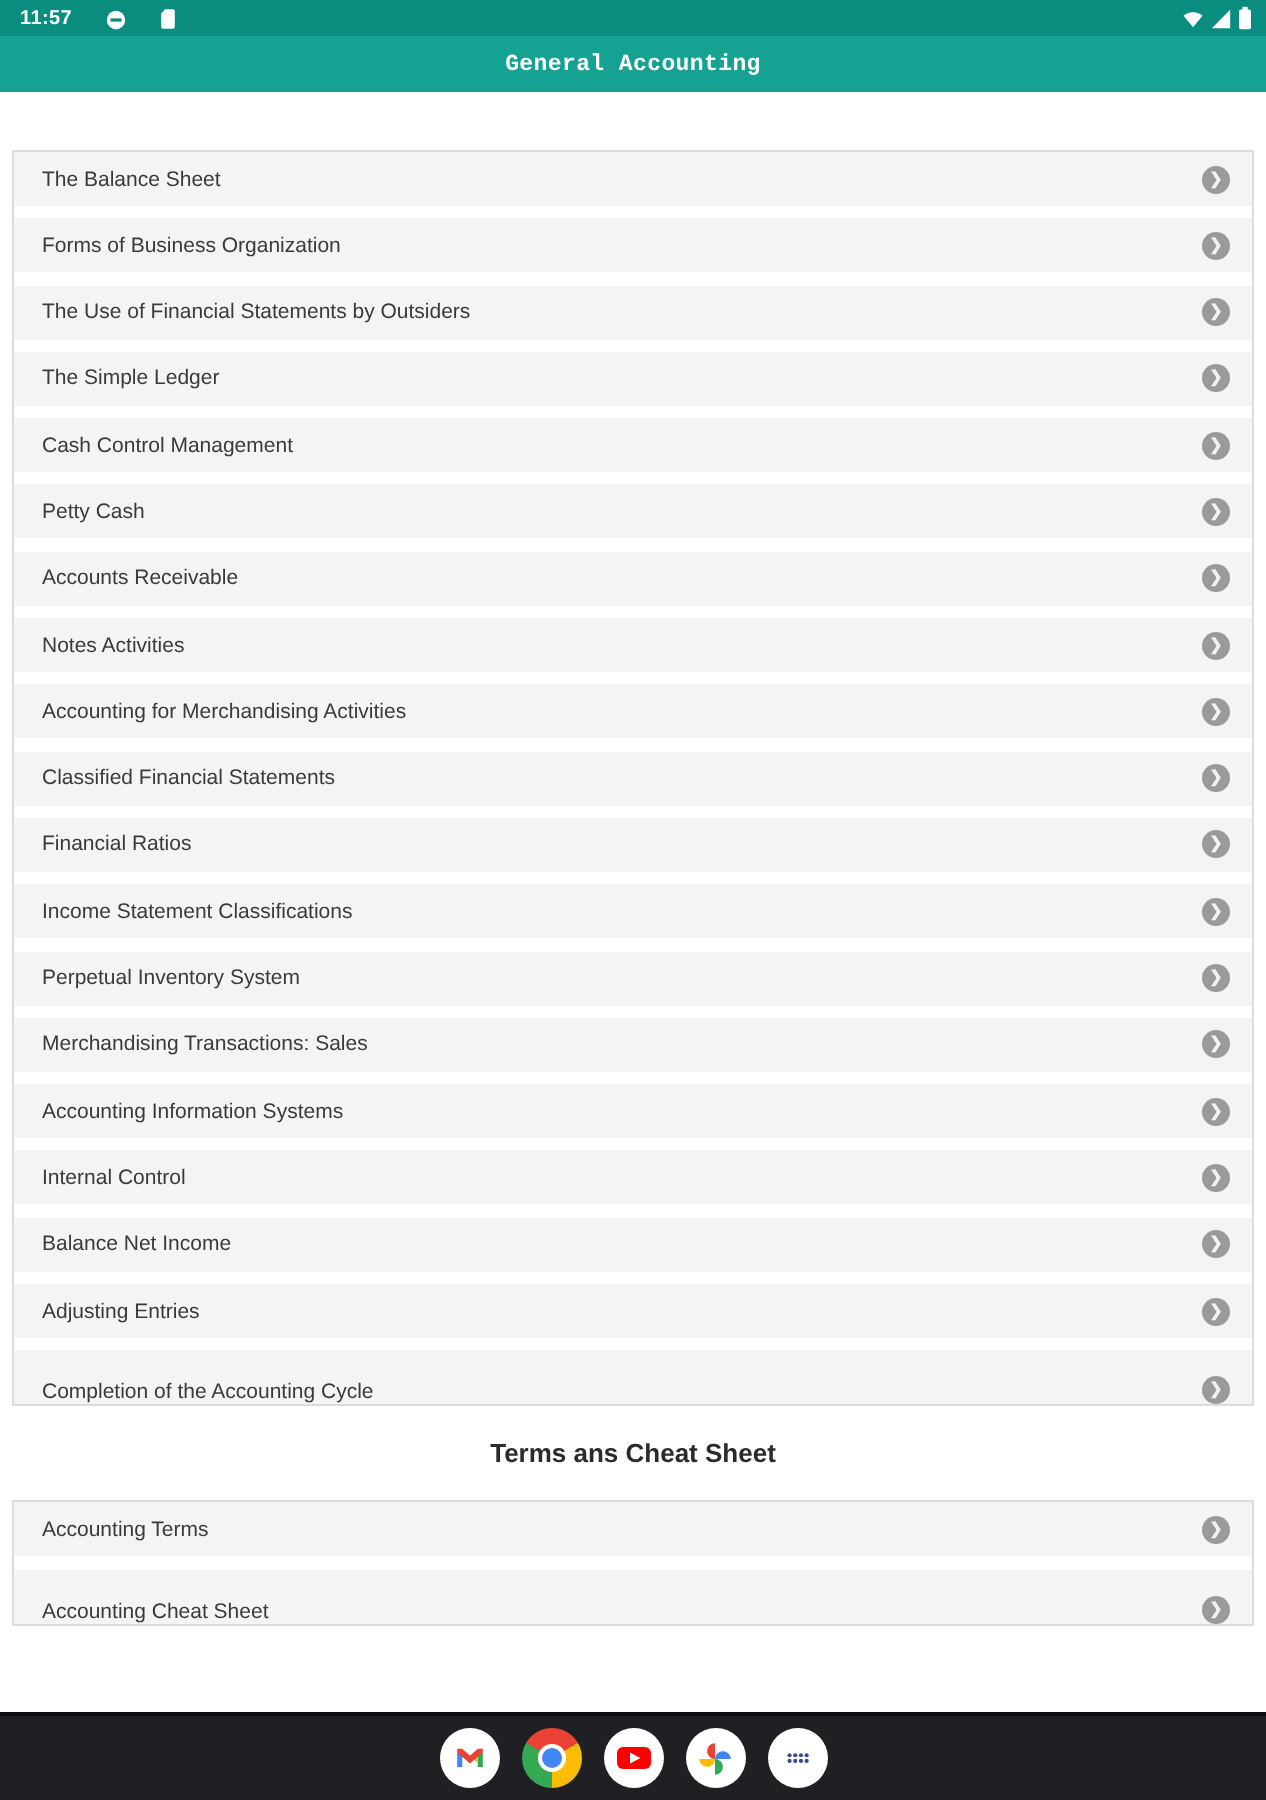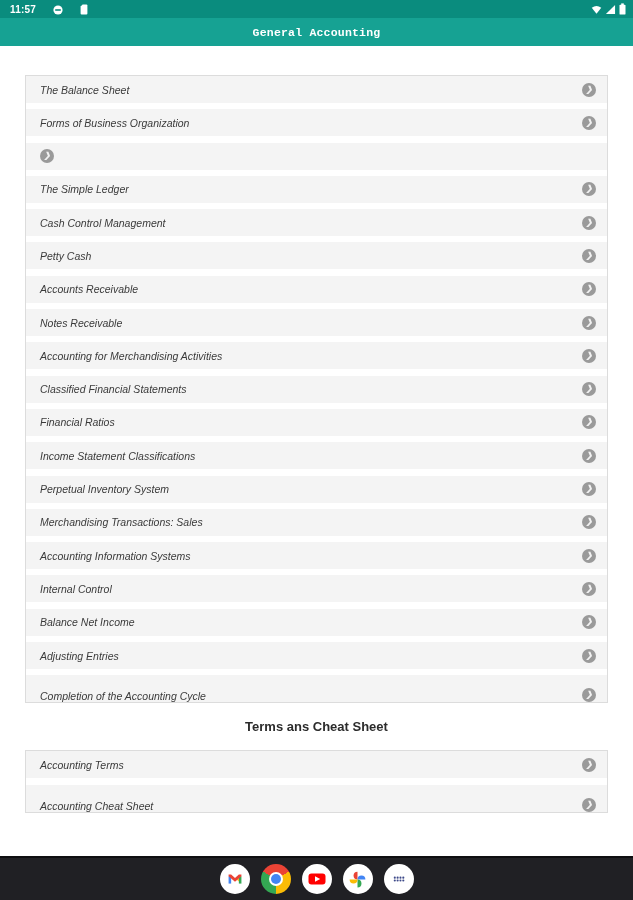--- a/index.html
+++ b/index.html
@@ -19,21 +19,21 @@
   .sb-time{color:#fff;font-size:10px;font-weight:bold;letter-spacing:.2px;}
   .sb-right{display:flex;align-items:center;gap:3px;}
   .sb-ic{display:flex;align-items:center;}
 
   
   .app-bar{height:28px;background:#16a293;display:flex;align-items:center;justify-content:center;font-family:Liberation Mono, monospace;}
   .app-title{color:#fff;font-size:11.5px;font-weight:bold;letter-spacing:.2px;}
 
   
   .content{padding-top:29px;}
-  .card{margin:0 25px;border:1px solid #dcdcdc;background:#fff;font-style:italic;}
+  .card{margin:0 6px;border:1px solid #dcdcdc;background:#fff;}
   .row{
     height:27px;background:#f4f4f4;display:flex;align-items:center;
     justify-content:space-between;padding:0 11px 0 14px;margin-bottom:6.3px;cursor:pointer;
   }
   .row:last-child{margin-bottom:0;align-items:flex-end;}
   .row-label{font-size:10.5px;color:#3a3a3a;}
   .chev{
     width:14px;height:14px;border-radius:50%;background:#9a9a9a;flex:0 0 auto;
     color:#f2f2f2;display:flex;align-items:center;justify-content:center;
     font-size:8px;font-weight:bold;line-height:1;
@@ -114,40 +114,41 @@
     <div class="card">
       <div class="row">
           <span class="row-label">The Balance Sheet</span>
           <span class="chev">❯</span>
         </div>
       <div class="row">
           <span class="row-label">Forms of Business Organization</span>
           <span class="chev">❯</span>
         </div>
       <div class="row">
+          <span class="row-label">The Use of Financial Statements by Outsiders</span>
           <span class="chev">❯</span>
         </div>
       <div class="row">
           <span class="row-label">The Simple Ledger</span>
           <span class="chev">❯</span>
         </div>
       <div class="row">
           <span class="row-label">Cash Control Management</span>
           <span class="chev">❯</span>
         </div>
       <div class="row">
           <span class="row-label">Petty Cash</span>
           <span class="chev">❯</span>
         </div>
       <div class="row">
           <span class="row-label">Accounts Receivable</span>
           <span class="chev">❯</span>
         </div>
       <div class="row">
-          <span class="row-label">Notes Receivable</span>
+          <span class="row-label">Notes Activities</span>
           <span class="chev">❯</span>
         </div>
       <div class="row">
           <span class="row-label">Accounting for Merchandising Activities</span>
           <span class="chev">❯</span>
         </div>
       <div class="row">
           <span class="row-label">Classified Financial Statements</span>
           <span class="chev">❯</span>
         </div>

